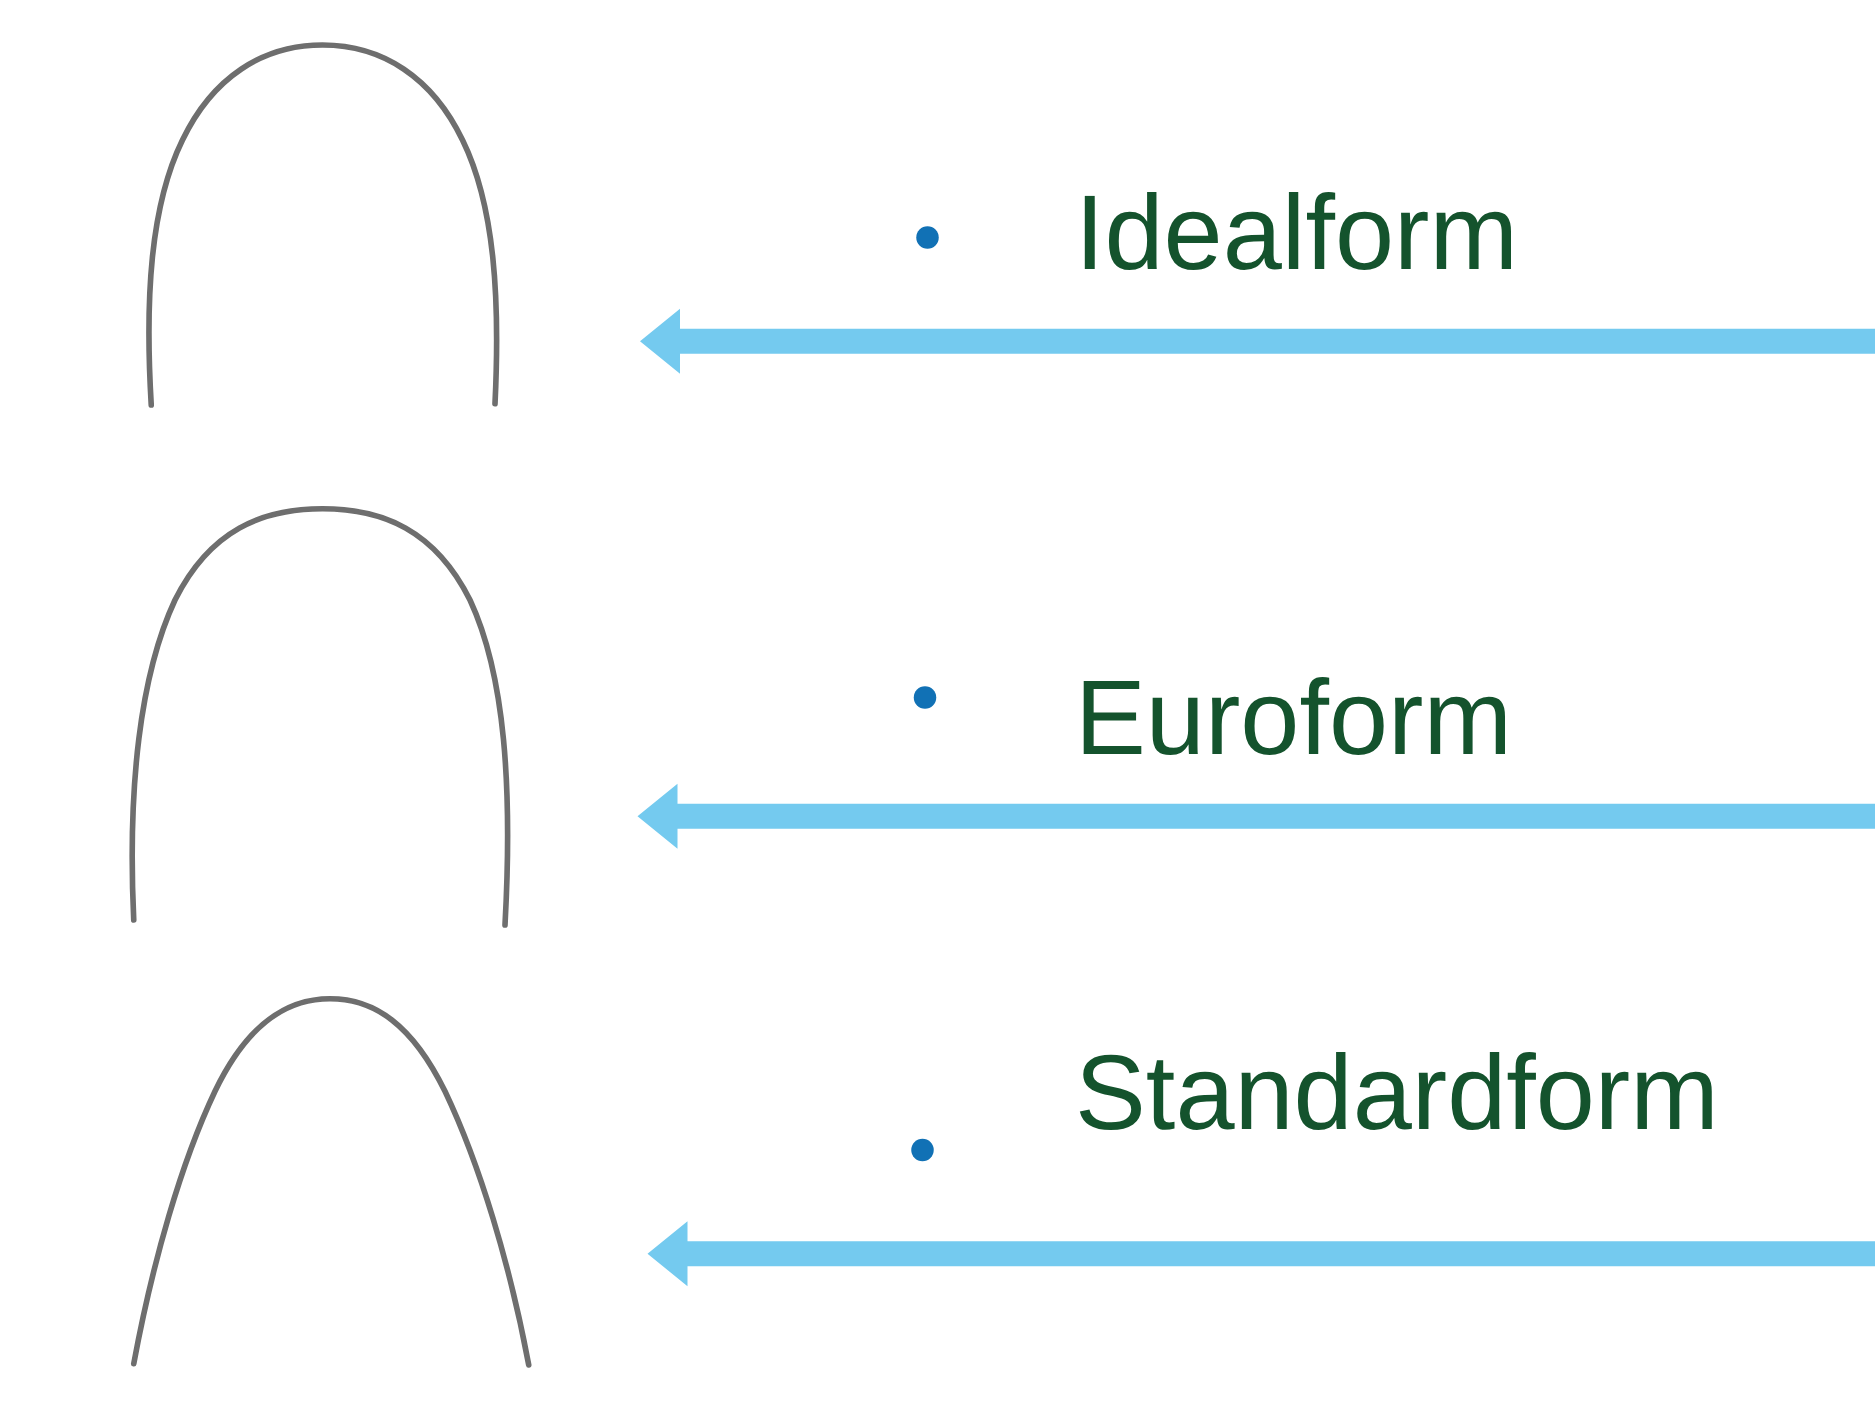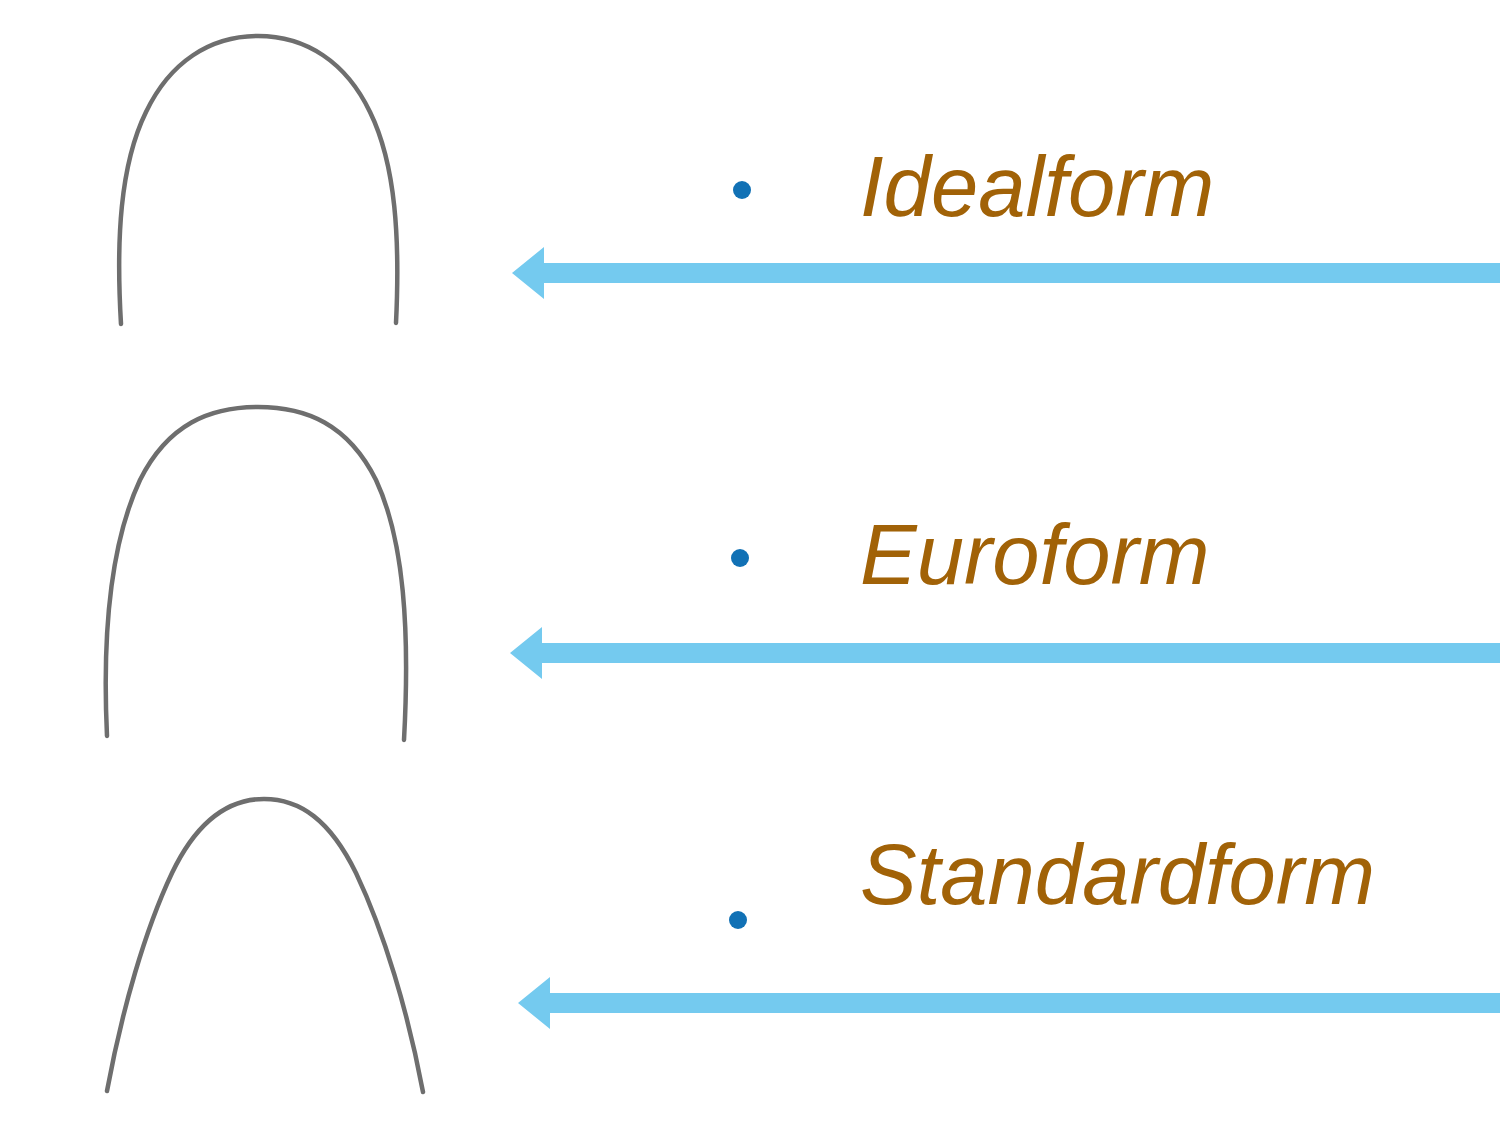--- a/index.html
+++ b/index.html
@@ -38,26 +38,25 @@
   }
   .bullet {
     position: absolute;
     width: 18px;
     height: 18px;
     border-radius: 50%;
     background: #1171B5;
   }
   .label {
     position: absolute;
-    color: #a16207;
+    color: #14532d;
     font-size: 85px;
     line-height: 1;
     white-space: nowrap;
     letter-spacing: 0px;
-    font-style: italic;
   }
 </style>
 </head>
 <body>
 
 <div id="slide">
 
   <svg id="art" viewBox="0 0 1500 1125" xmlns="http://www.w3.org/2000/svg">
 
     <path class="wire" d="M 121,324
@@ -85,21 +84,21 @@
     <polygon class="arrow" points="518,1003 550,977 550,993 1500,993 1500,1013 550,1013 550,1029" fill="#74CAEF"></polygon>
   </svg>
 
   <div class="label-row">
     <span class="bullet" style="left:733px; top:181px;"></span>
     <span class="label" style="left:860px; top:144px;">Idealform</span>
   </div>
 
   <div class="label-row">
     <span class="bullet" style="left:731px; top:549px;"></span>
-    <span class="label" style="left:860px; top:512px;">Euroform</span>
+    <span class="label" style="left:860px; top:532px;">Euroform</span>
   </div>
 
   <div class="label-row">
     <span class="bullet" style="left:729px; top:911px;"></span>
     <span class="label" style="left:860px; top:832px;">Standardform</span>
   </div>
 
 </div>
 
 </body></html>

